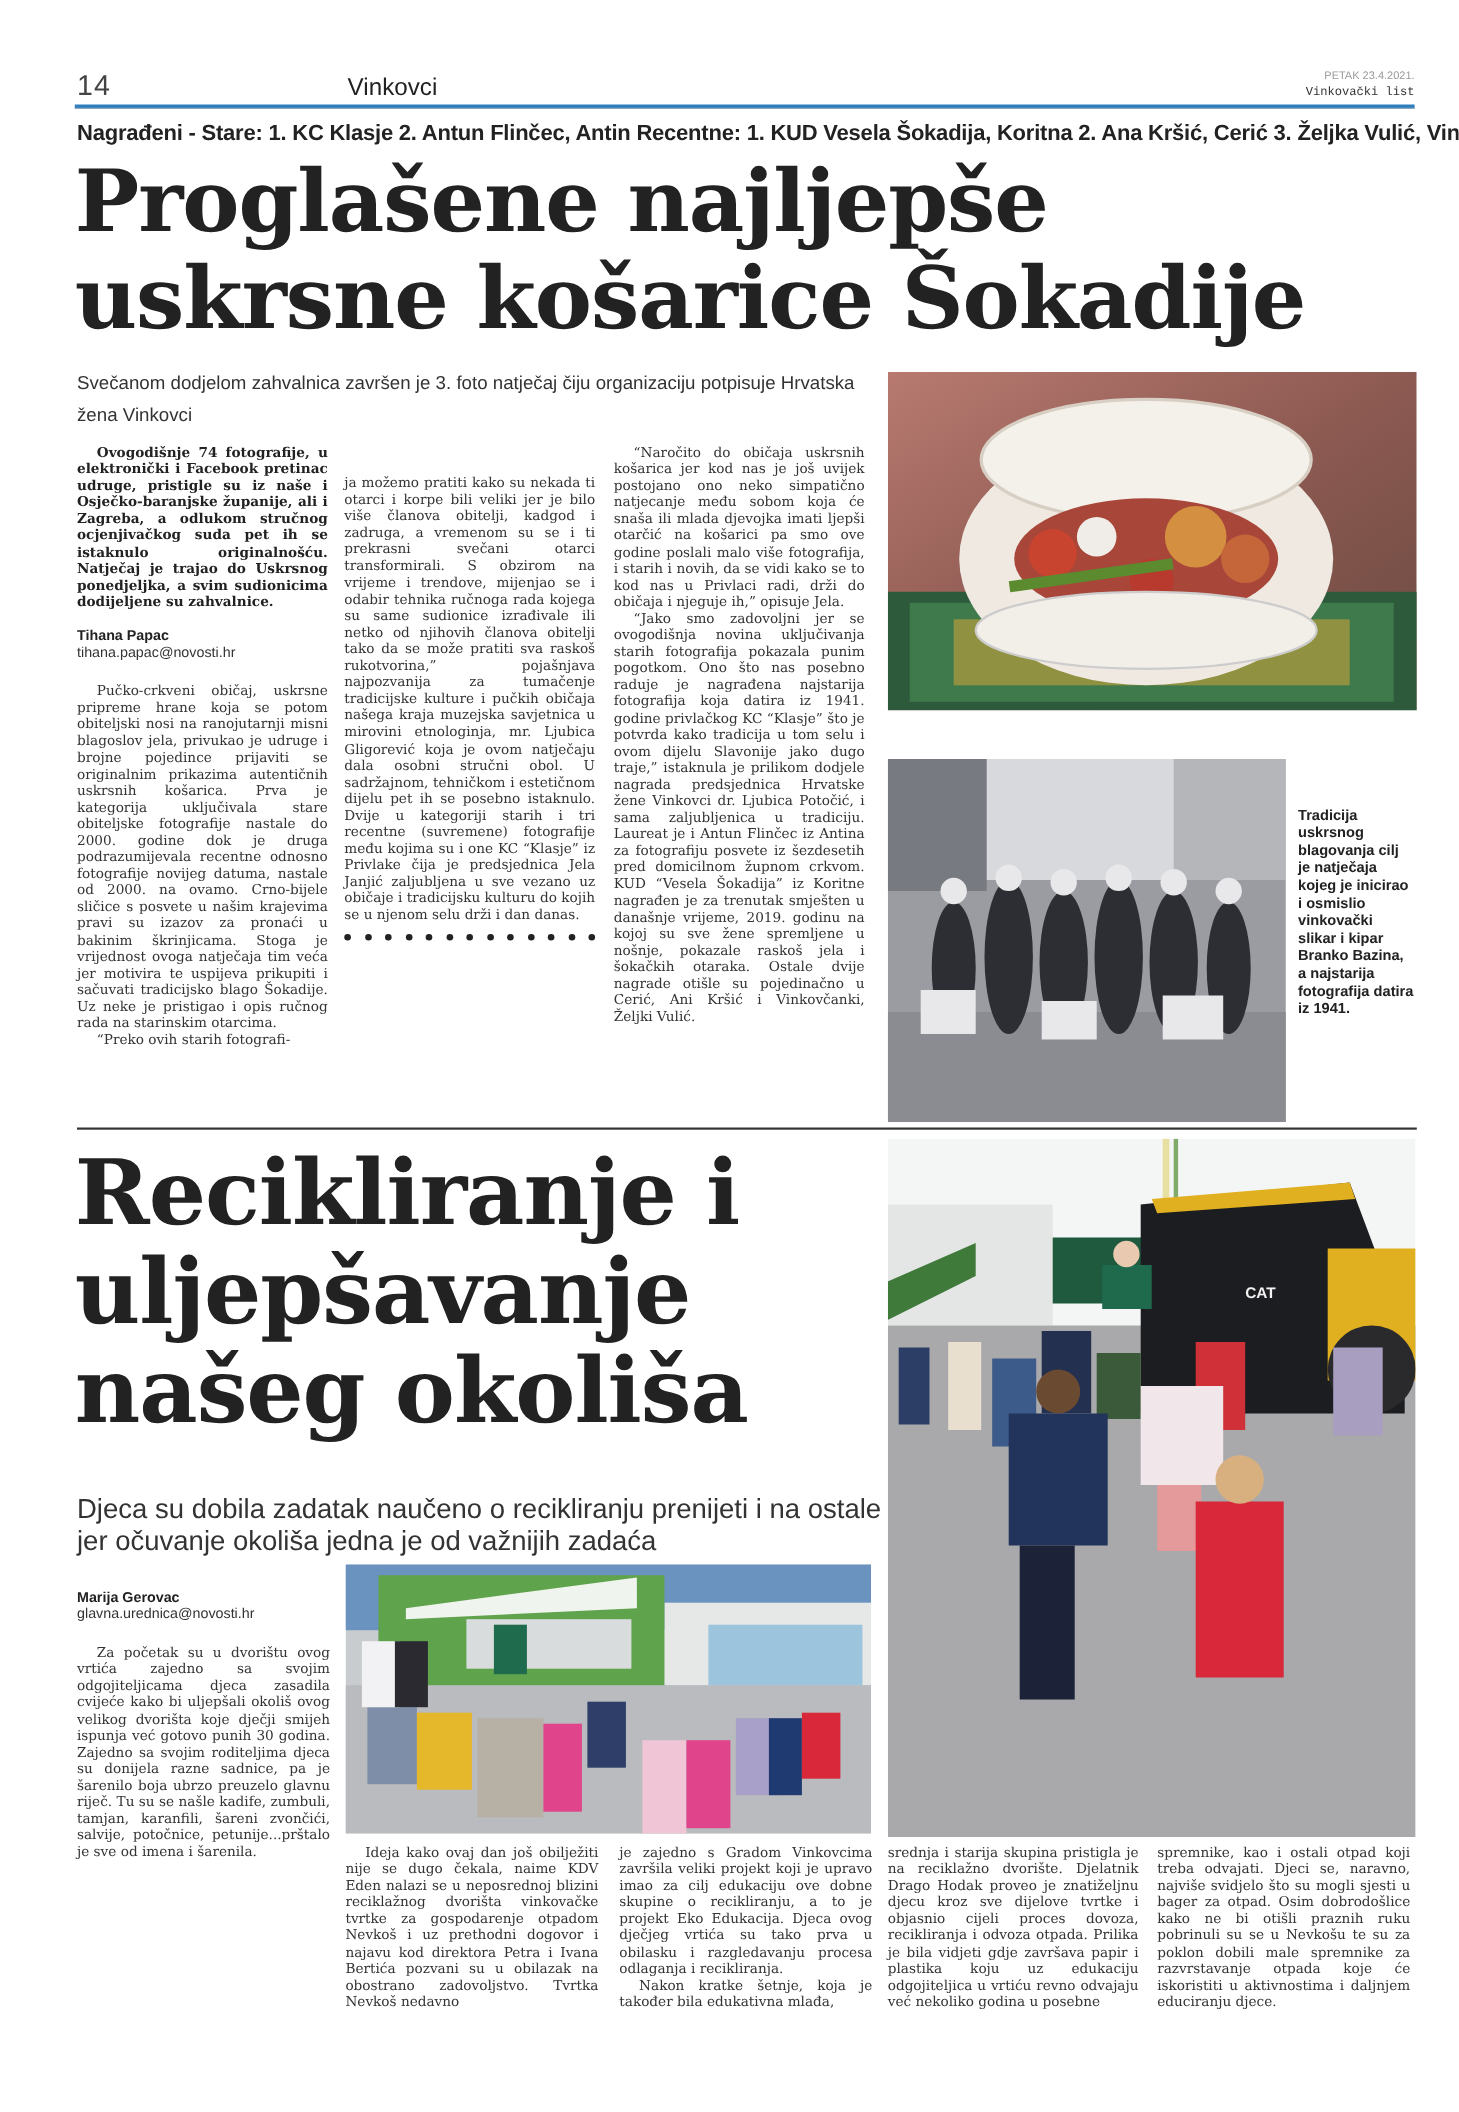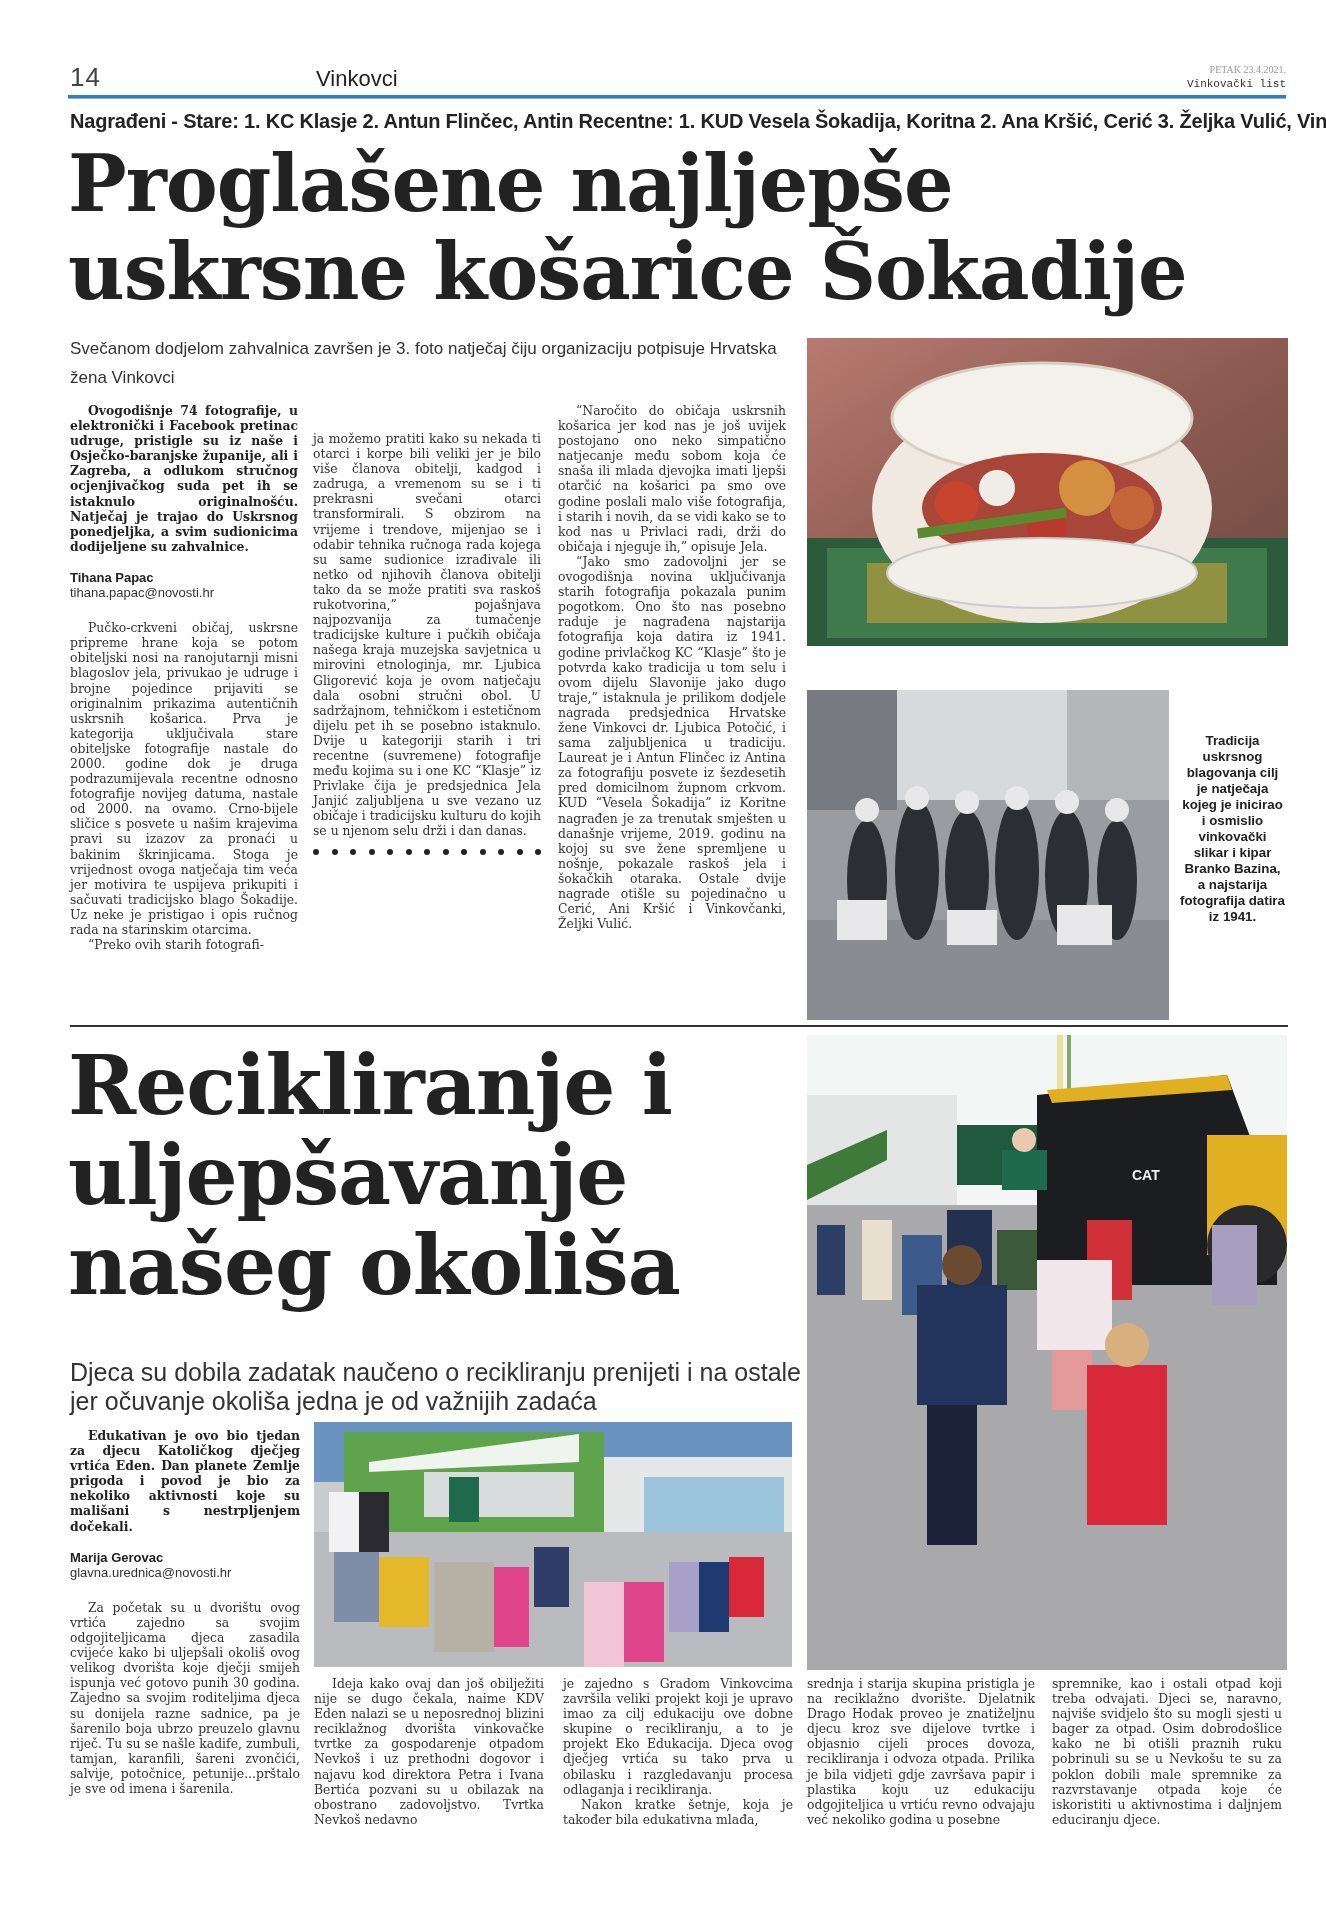--- a/index.html
+++ b/index.html
@@ -4,21 +4,21 @@
 <style>
   * { box-sizing: border-box; margin: 0; padding: 0; }
   html, body { width: 1326px; height: 1920px; background: #ffffff; overflow: hidden; }
   body { position: relative; font-family: "DejaVu Serif", serif; color: #222; }
 
   .abs { position: absolute; }
 
   
   .page-num { left: 70px; top: 62px; font-family: "Liberation Sans", sans-serif; font-size: 26px; font-weight: 300; color: #444; letter-spacing: 1px; }
   .section-name { left: 316px; top: 66px; font-family: "Liberation Sans", sans-serif; font-size: 22px; color: #222; }
-  .date-line { right: 40px; top: 64px; font-family: Liberation Serif, serif; font-size: 10px; color: #999; text-align: right; padding-left: 20px; }
+  .date-line { right: 40px; top: 64px; font-family: Liberation Sans, sans-serif; font-size: 10px; color: #999; text-align: right; padding-left: 20px; }
   .paper-name { right: 40px; top: 78px; font-family: Liberation Mono, monospace; font-size: 11px; color: #333; text-align: left; }
   .header-rule { left: 68px; top: 95px; width: 1218px; height: 4px; background: #2f7fbf; border-bottom: 1px solid #9ab; }
 
   .kicker { left: 70px; top: 110px; width: 1220px; font-family: "Liberation Sans", sans-serif; font-weight: bold; font-size: 20px; color: #222; white-space: nowrap; letter-spacing: -0.2px; }
 
   
   .headline-1 { left: 68px; top: 140px; width: 1230px; font-family: "DejaVu Serif", serif; font-weight: bold; font-size: 78px; line-height: 88px; color: #222; letter-spacing: -1px; }
   .deck-1 { left: 70px; top: 334px; width: 740px; font-family: "Liberation Sans", sans-serif; font-size: 17px; line-height: 29px; color: #333; }
 
   .body-text { font-family: "DejaVu Serif", serif; font-size: 12.4px; line-height: 15.1px; color: #333; text-align: justify; hyphens: auto; }
@@ -26,21 +26,21 @@
   .lead { font-weight: bold; color: #222; }
   .byline-name { font-family: "Liberation Sans", sans-serif; font-weight: bold; font-size: 13px; color: #222; margin-top: 16px; }
   .byline-email { font-family: "Liberation Sans", sans-serif; font-size: 13px; color: #333; margin-bottom: 20px; }
 
   .col { position: absolute; }
 
   .dots { display: flex; justify-content: space-between; margin: 10px 0 10px; }
   .dots span { width: 6px; height: 6px; border-radius: 50%; background: #222; display: block; }
   .pull-quote { font-family: "Liberation Sans", sans-serif; font-weight: bold; font-size: 19px; line-height: 23px; color: #222; }
 
-  .caption { font-family: "Liberation Sans", sans-serif; font-weight: bold; font-size: 13.3px; line-height: 16px; color: #222; text-align: center; }
+  .caption { font-family: "Liberation Sans", sans-serif; font-weight: bold; font-size: 13.3px; line-height: 16px; color: #222; }
 
   .photo { position: absolute; overflow: hidden; }
   .divider { position: absolute; height: 2px; background: #333; }
 
   .headline-2 { left: 68px; top: 1040px; width: 720px; font-family: "DejaVu Serif", serif; font-weight: bold; font-size: 82px; line-height: 90px; color: #222; letter-spacing: -1px; }
   .deck-2 { left: 70px; top: 1358px; width: 740px; font-family: "Liberation Sans", sans-serif; font-size: 25px; line-height: 29px; color: #333; }
 </style>
 </head>
 <body>
 
@@ -205,21 +205,20 @@
       <rect x="355" y="140" width="38" height="70" fill="#a8a0c8"></rect>
       <rect x="385" y="140" width="30" height="70" fill="#1f3a70"></rect>
       <rect x="415" y="135" width="35" height="60" fill="#d8283a"></rect>
       <rect x="15" y="70" width="35" height="60" fill="#f2f2f4"></rect>
       <rect x="45" y="70" width="30" height="60" fill="#2a2a30"></rect>
     </g>
   </svg>
 </div>
 
 <div class="col body-text" style="left:70px; top:1428px; width:230px;">
-  <p class="lead">Edukativan je ovo bio tjedan za djecu Katoličkog dječjeg vrtića Eden. Dan planete Zemlje prigoda i povod je bio za nekoliko aktivnosti koje su mališani s nestrpljenjem dočekali.</p>
   <div class="byline-name">Marija Gerovac</div>
   <div class="byline-email">glavna.urednica@novosti.hr</div>
   <p>Za početak su u dvorištu ovog vrtića zajedno sa svojim odgojiteljicama djeca zasadila cvijeće kako bi uljepšali okoliš ovog velikog dvorišta koje dječji smijeh ispunja već gotovo punih 30 godina. Zajedno sa svojim roditeljima djeca su donijela razne sadnice, pa je šarenilo boja ubrzo preuzelo glavnu riječ. Tu su se našle kadife, zumbuli, tamjan, karanfili, šareni zvončići, salvije, potočnice, petunije...prštalo je sve od imena i šarenila.</p>
 </div>
 
 <div class="col body-text" style="left:314px; top:1676px; width:230px;">
   <p>Ideja kako ovaj dan još obilježiti nije se dugo čekala, naime KDV Eden nalazi se u neposrednoj blizini reciklažnog dvorišta vinkovačke tvrtke za gospodarenje otpadom Nevkoš i uz prethodni dogovor i najavu kod direktora Petra i Ivana Bertića pozvani su u obilazak na obostrano zadovoljstvo. Tvrtka Nevkoš nedavno</p>
 </div>
 
 <div class="col body-text" style="left:563px; top:1676px; width:230px;">

